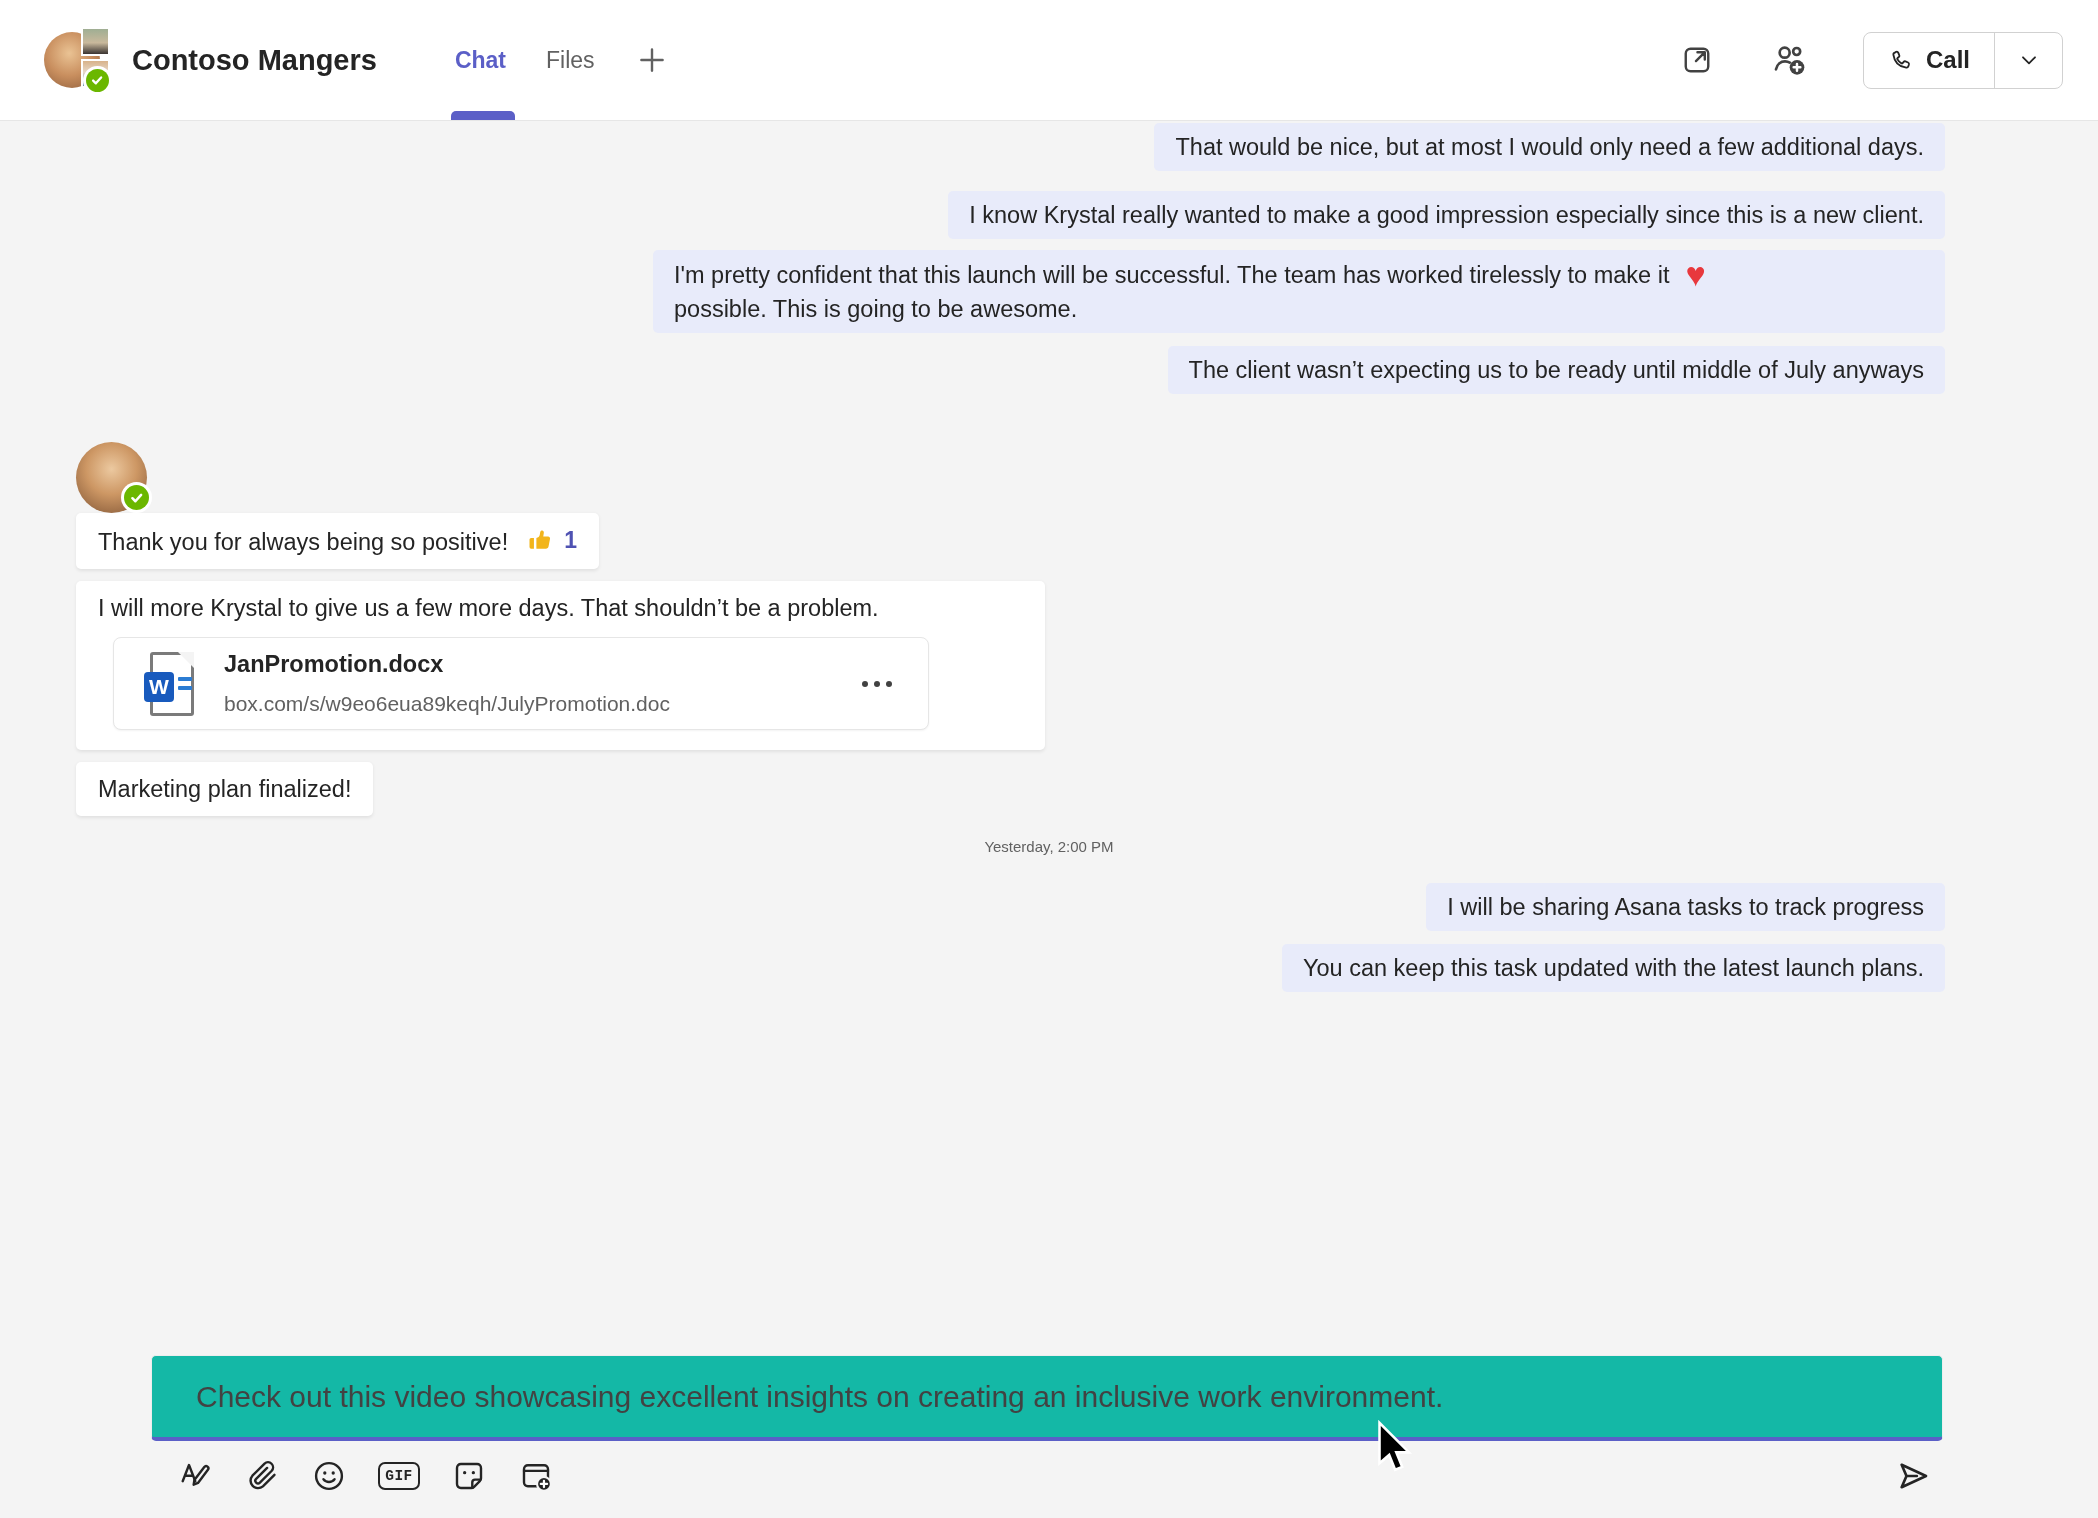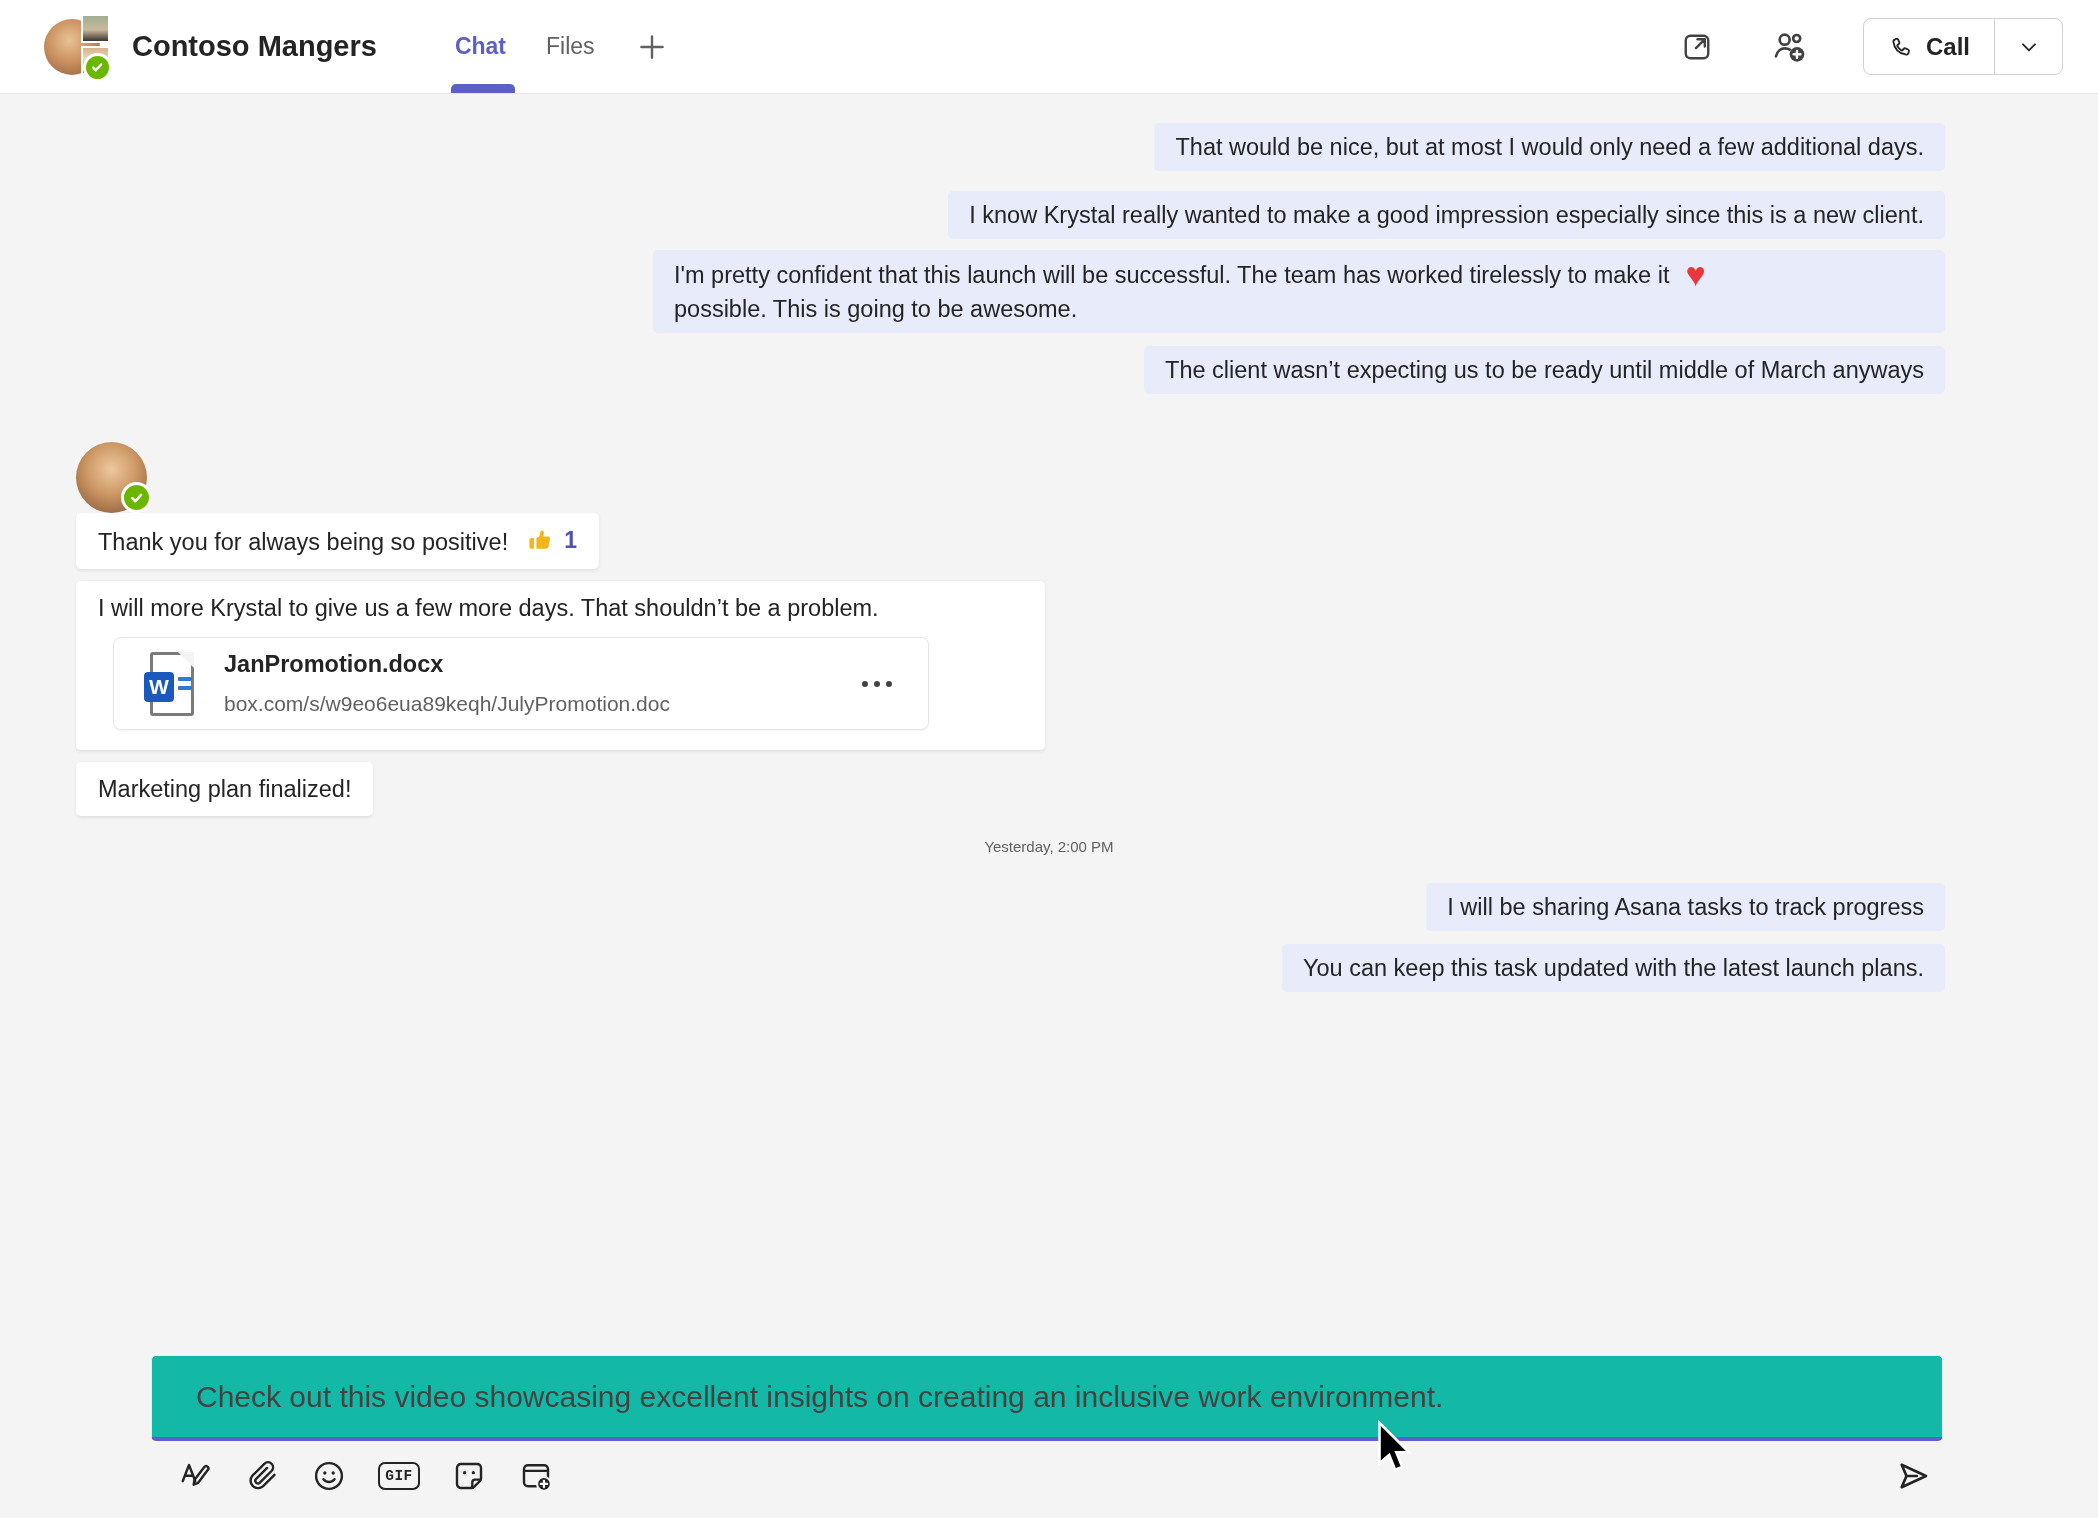--- a/index.html
+++ b/index.html
@@ -7,21 +7,21 @@
   body {
     font-family:"Liberation Sans", sans-serif;
     background:#f4f4f4;
     color:#242424;
     overflow:hidden;
   }
   .app { position:relative; width:2098px; height:1518px; }
 
   
   .topbar {
-    height:94px; background:#ffffff; border-bottom:1px solid #e6e6e6;
+    height:121px; background:#ffffff; border-bottom:1px solid #e6e6e6;
     display:flex; align-items:center; padding:0 35px 0 44px; position:relative;
   }
   .group-avatar { position:relative; width:66px; height:66px; flex:none; cursor:pointer; }
   .ga-main {
     position:absolute; left:0; top:5px; width:56px; height:56px; border-radius:50%;
     background:radial-gradient(circle at 45% 38%, #eac394 0%, #c98f5f 48%, #8a5a38 100%);
     box-shadow:0 0 0 2px #fff;
   }
   .ga-col { position:absolute; left:37px; top:0; width:29px; }
   .ga-sm { width:29px; height:29px; border:2px solid #fff; }
@@ -213,21 +213,21 @@
     </div>
 
     <div class="row right mt11">
       <div class="bubble out" style="width:1292px;">
         <span>I'm pretty confident that this launch will be successful. The team has worked tirelessly to make it</span><span class="heart">♥</span>
         <span class="block">possible. This is going to be awesome.</span>
       </div>
     </div>
 
     <div class="row right mt13">
-      <div class="bubble out">The client wasn’t expecting us to be ready until middle of March anyways</div>
+      <div class="bubble out">The client wasn’t expecting us to be ready until middle of July anyways</div>
     </div>
 
     <div class="row left-group mt48">
       <div class="chat-avatar">
         <div class="photo"></div>
         <div class="presence presence-sm">
           <svg viewBox="0 0 16 16">
               <path d="M3.5 8.5 6.6 11.6 12.5 5" fill="none" stroke="#fff" stroke-width="2.6" stroke-linecap="round" stroke-linejoin="round"></path>
             </svg>
         </div>

